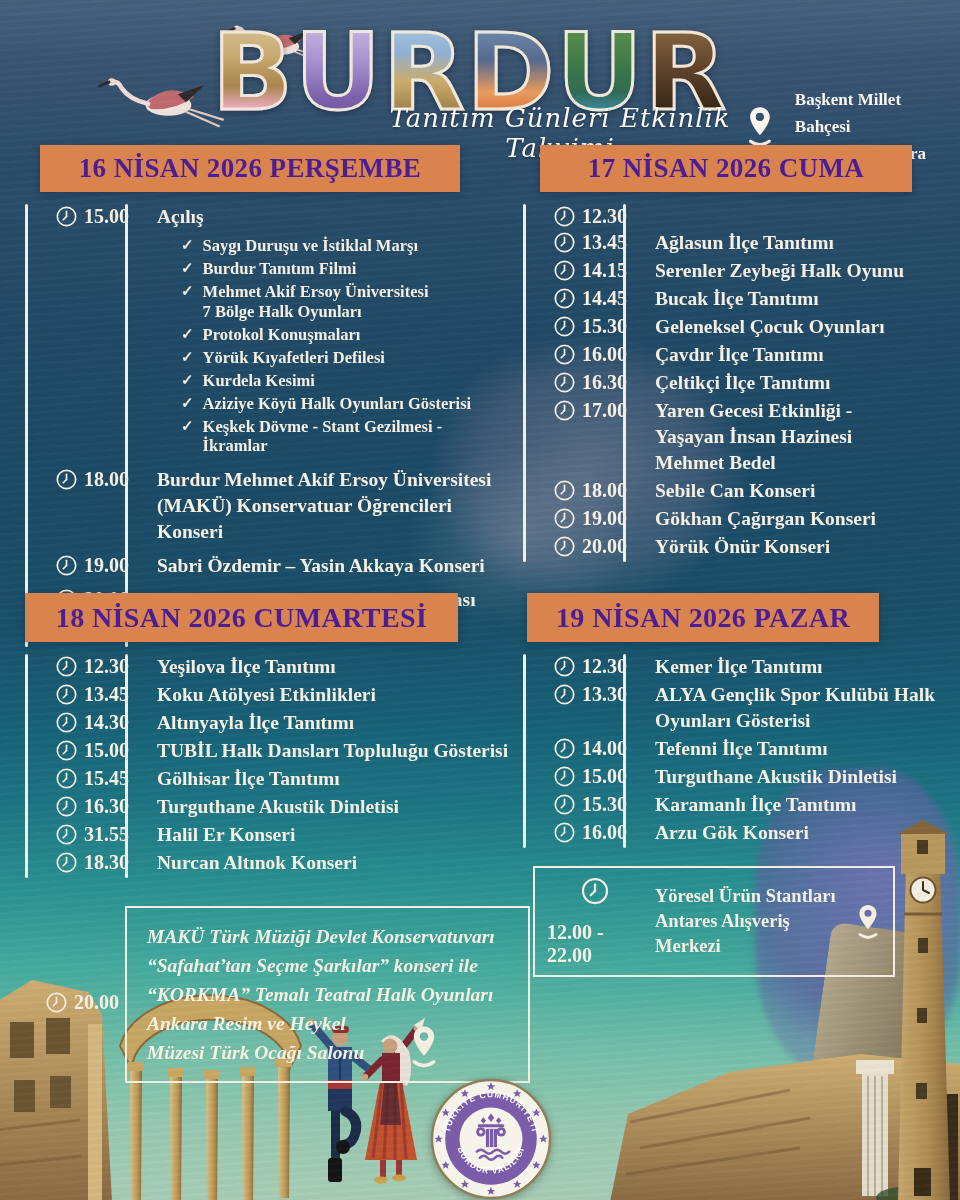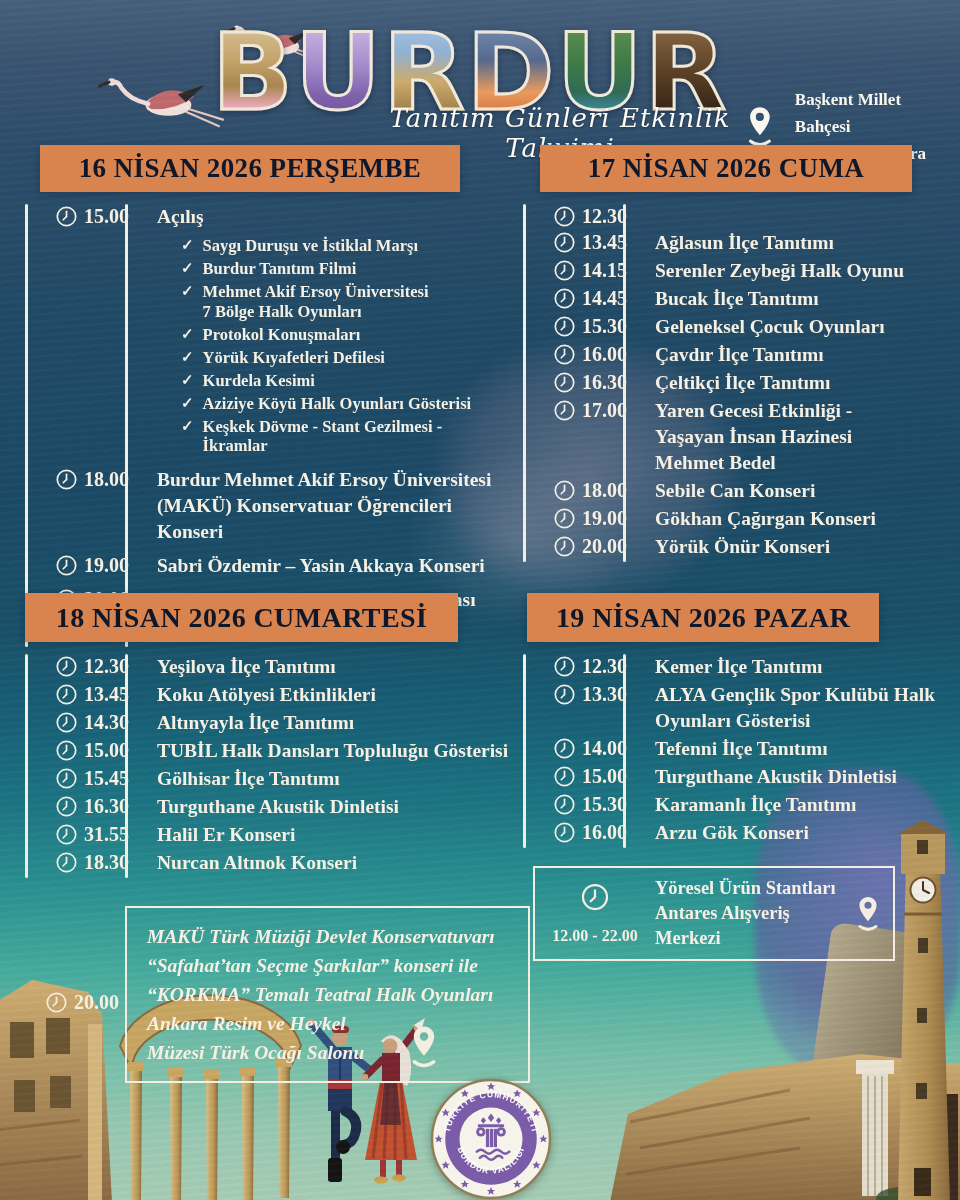--- a/index.html
+++ b/index.html
@@ -34,21 +34,21 @@
   #loc{position:absolute;left:745px;top:86px;z-index:10;display:flex;align-items:center;gap:20px;color:#FAF7EF;}
   #loc .pin{width:30px;height:44px;color:#FAF7EF;}
   #loc .loctext{font-weight:700;font-size:17px;line-height:1.6;}
 
   
   .sec{position:absolute;z-index:10;color:#F5F0E3;font-weight:700;}
   #secA{left:25px;top:145px;width:472px;}
   #secB{left:523px;top:145px;width:414px;}
   #secC{left:25px;top:593px;width:505px;}
   #secD{left:523px;top:593px;width:415px;}
-  .banner{background:#D9834E;color:#0f172a;display:flex;align-items:center;justify-content:center;
+  .banner{background:#D9834E;color:#4c1d95;display:flex;align-items:center;justify-content:center;
     font-size:27px;letter-spacing:.4px;box-shadow:0 2px 8px rgba(5,20,40,.3);}
   #secA .banner{margin-left:15px;width:420px;height:47px;}
   #secB .banner{margin-left:17px;width:372px;height:47px;}
   #secC .banner{width:433px;height:49px;font-size:28px;}
   #secD .banner{margin-left:4px;width:352px;height:49px;font-size:28px;}
   .rows{position:relative;margin-top:10px;padding:2px 0 4px 10px;}
   .vline{position:absolute;top:2px;bottom:4px;width:2.5px;background:#F3EEE1;border-radius:2px;}
   .vl-left{left:0;}
   .vl-mid{left:100px;}
   .row{display:flex;align-items:flex-start;margin-bottom:2px;}
@@ -68,21 +68,21 @@
   .boxrow .timecell{padding-top:16px;}
   .makubox{flex:1;border:2.5px solid #F3EEE1;padding:14px 16px 14px 20px;position:relative;}
   .makubox .etext{line-height:29px;font-style:italic;}
   .makubox .pin{position:absolute;right:88px;bottom:12px;width:32px;height:44px;color:#F3EEE1;}
 
   
   .hoursbox{display:flex;align-items:center;gap:12px;border:2.5px solid #F3EEE1;
     margin:14px 0 0 10px;padding:8px 12px;width:362px;box-sizing:border-box;}
   .hours-left{display:flex;flex-direction:column;align-items:center;gap:3px;flex:none;width:96px;}
   .hours-left .ck{width:30px;height:30px;}
-  .hours{font-size:16px;margin-top:12px;}
+  .hours{font-size:20px;margin-top:12px;}
   .hours-text{flex:1;font-size:18.5px;line-height:25px;}
   .hoursbox .pin{width:26px;height:38px;color:#F3EEE1;flex:none;}
 
   
   .deco{position:absolute;pointer-events:none;}
   #flamingos{left:90px;top:8px;width:270px;height:140px;z-index:3;}
   #lavender{left:755px;top:768px;width:205px;height:310px;z-index:1;border-radius:40%;
     background:radial-gradient(circle at 60% 35%, rgba(124,110,182,.78), rgba(92,88,152,.45) 55%, transparent 76%),
                radial-gradient(circle at 35% 70%, rgba(102,98,172,.6), transparent 70%);
     filter:blur(3px);}

